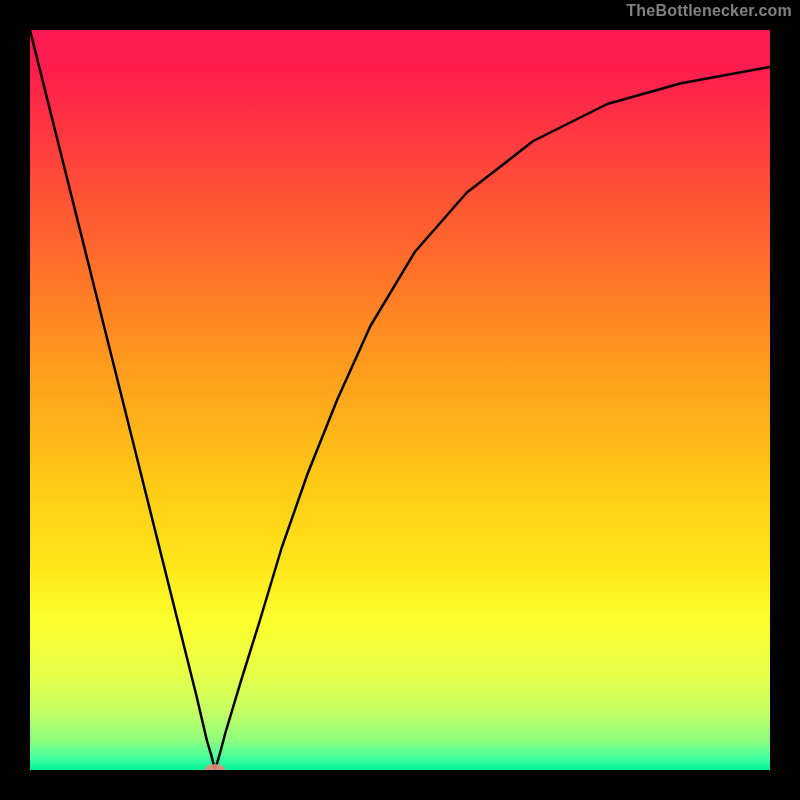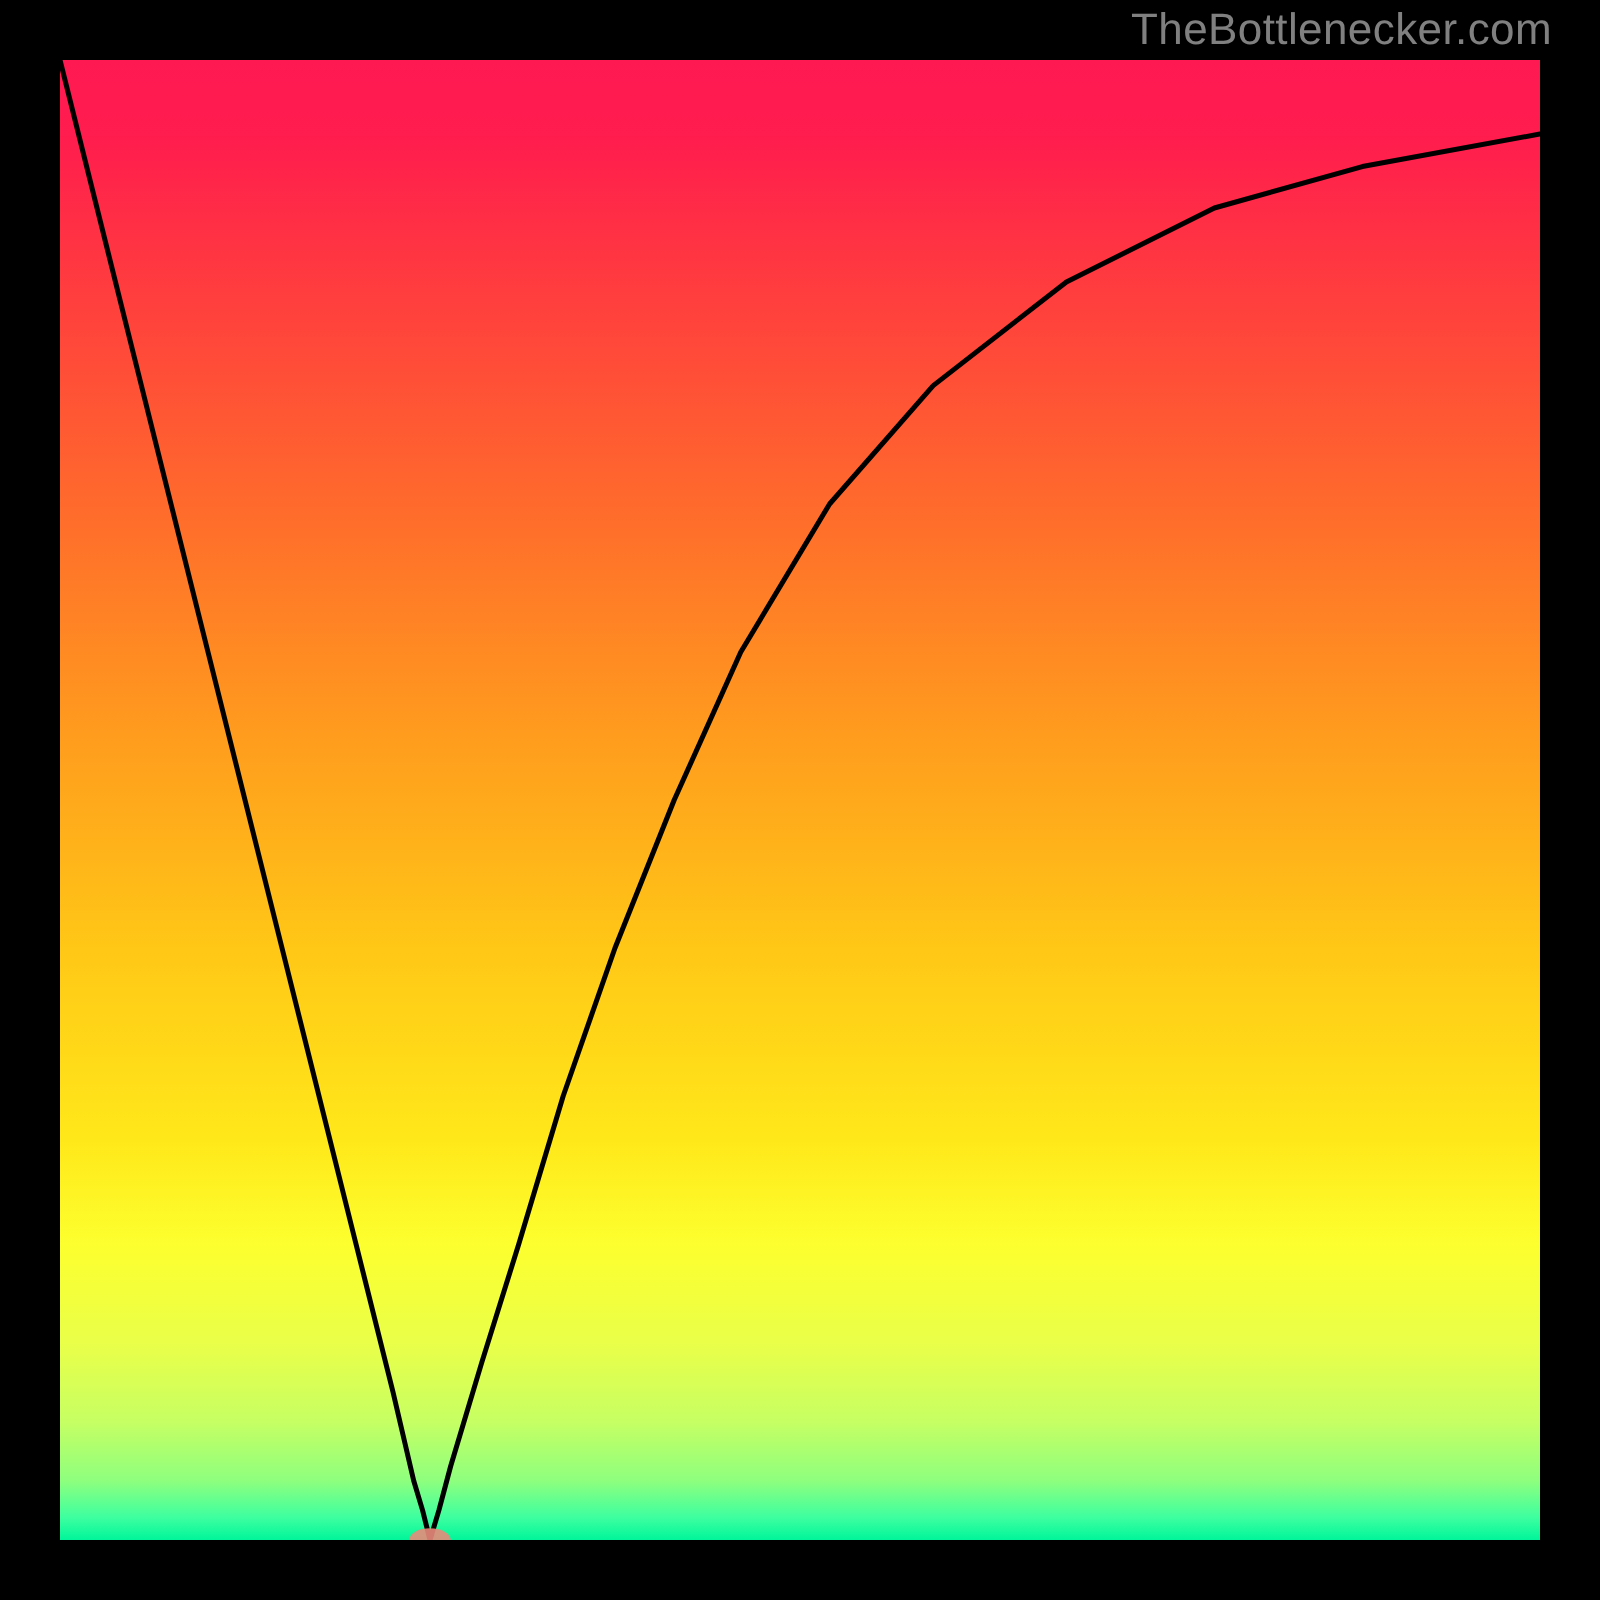--- a/index.html
+++ b/index.html
@@ -12,24 +12,24 @@
   }
   .frame {
     position: relative;
     width: 800px;
     height: 800px;
     background: #000;
   }
   .watermark {
     position: absolute;
     top: 2px;
-    right: 24px;
+    right: 8px;
     color: #808080;
-    font-size: 22px;
-    font-weight: 400;
+    font-size: 16px;
+    font-weight: 700;
     letter-spacing: 0.2px;
     z-index: 5;
   }
   .plot {
     position: absolute;
     left: 30px;
     top: 30px;
     width: 740px;
     height: 740px;
     overflow: hidden;

